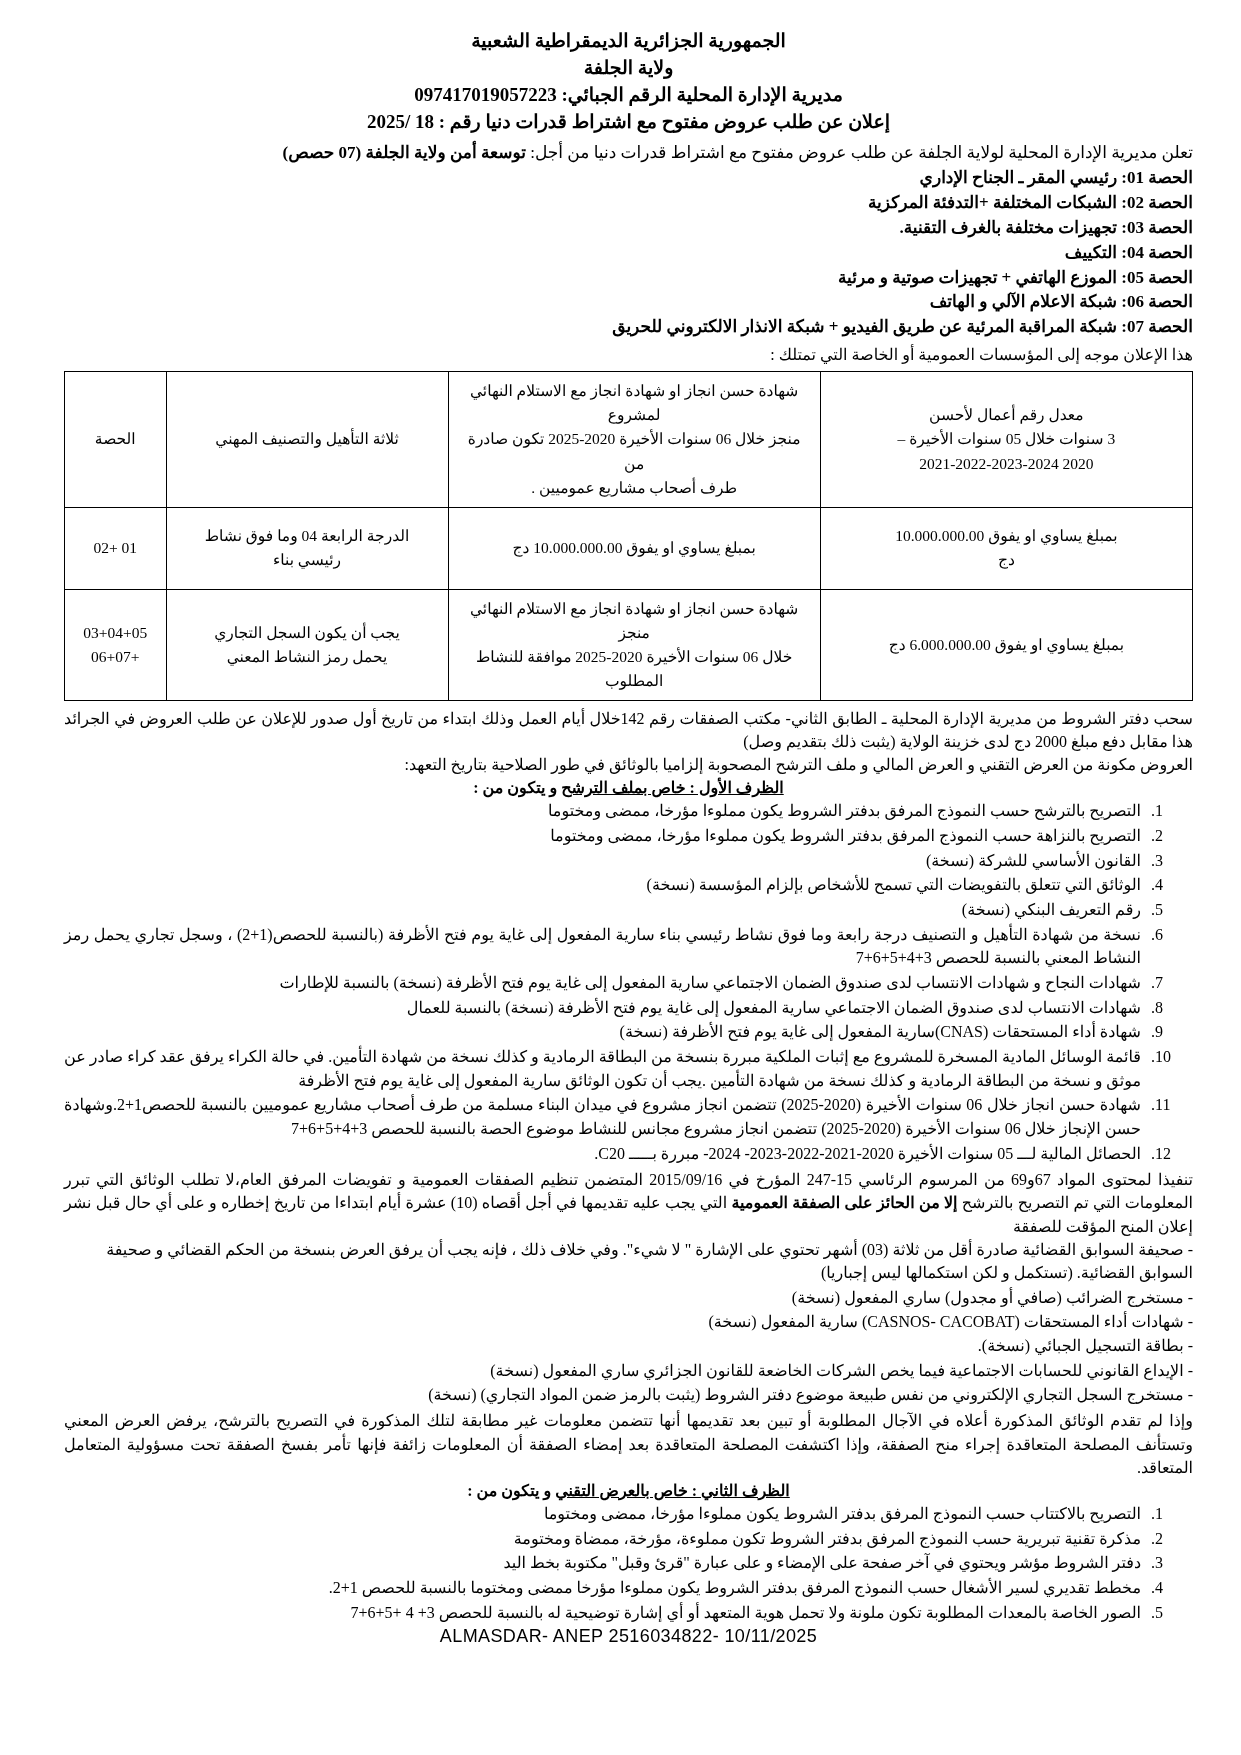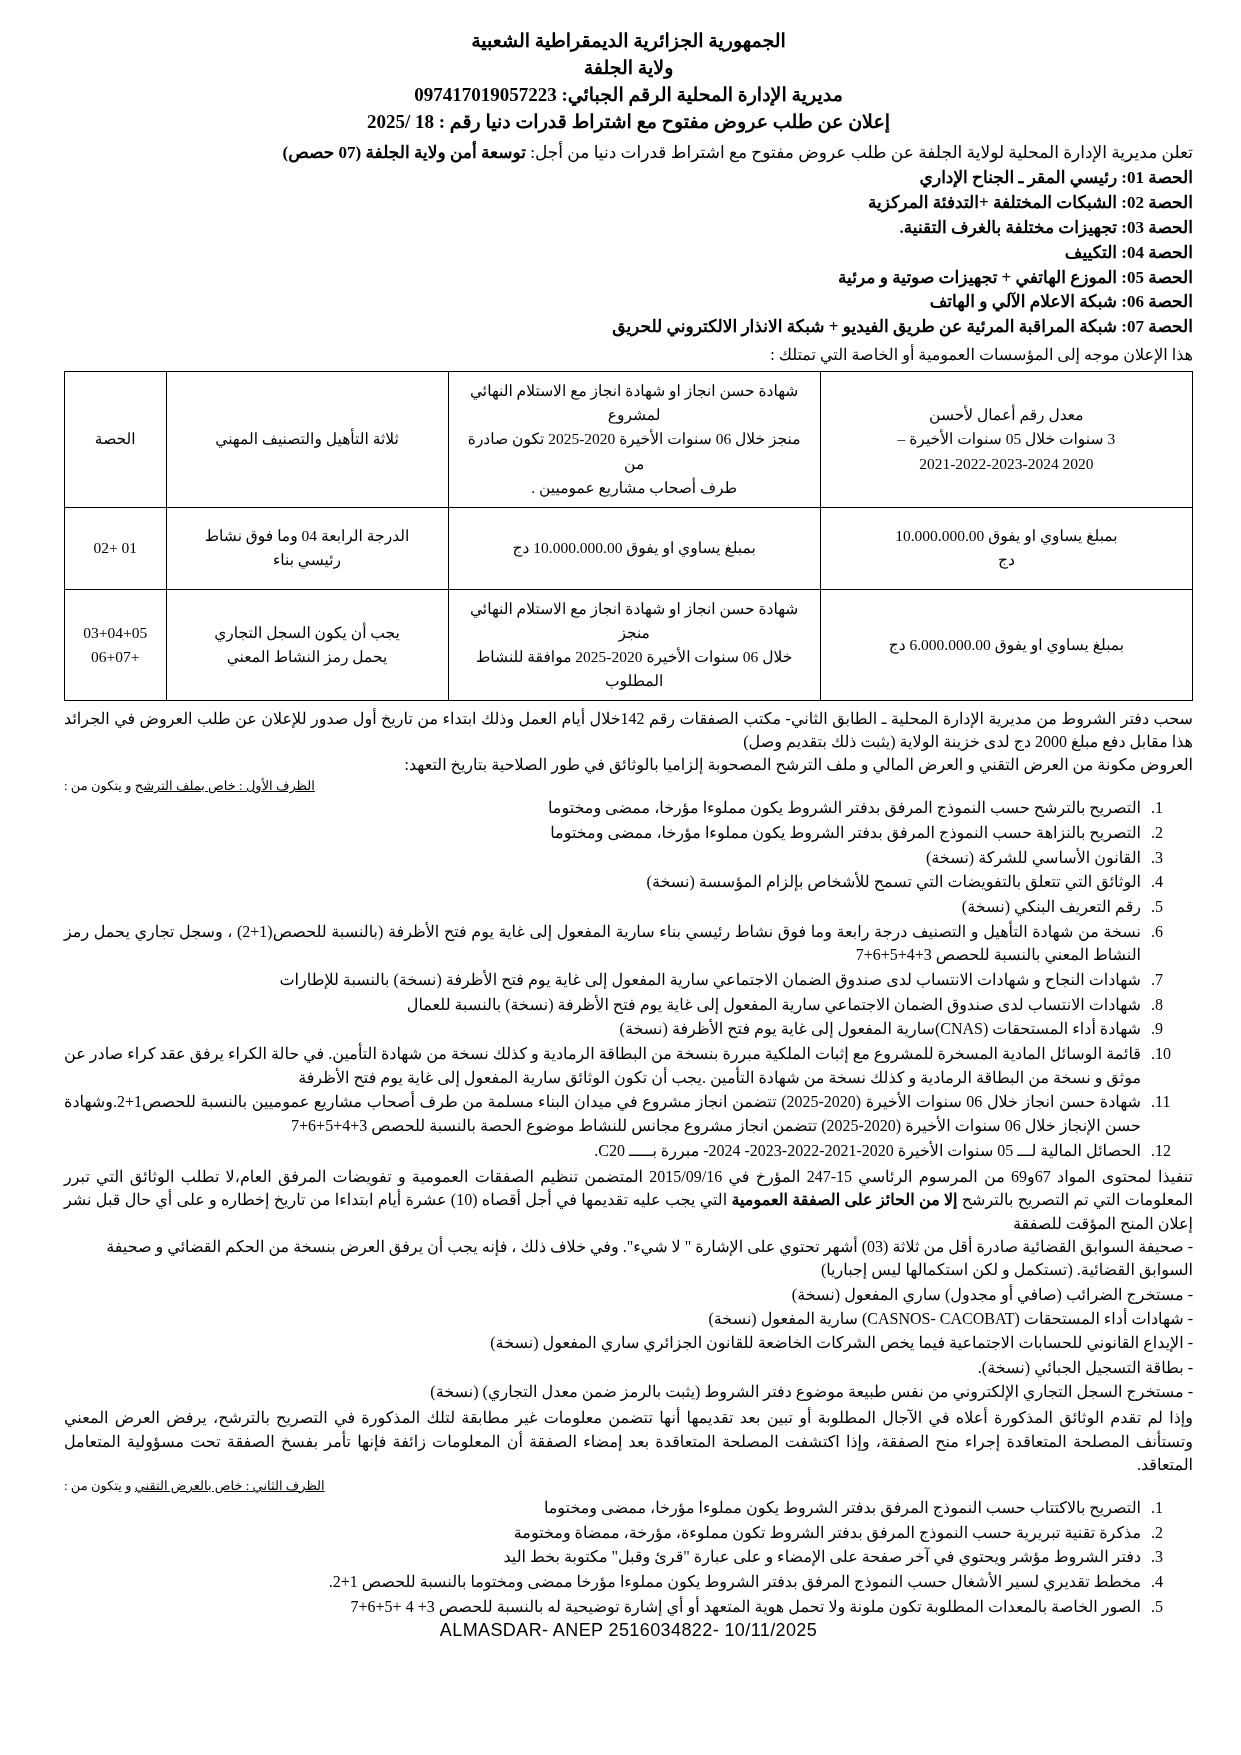--- a/index.html
+++ b/index.html
@@ -88,23 +88,23 @@
   .para {
     text-align: right;
     font-size: 16px;
     line-height: 1.45;
     margin: 0;
   }
   .para.just { text-align: justify; text-align-last: right; }
   .u { text-decoration: underline; }
 
   .sechead {
-    text-align: left;
-    font-size: 13px;
-    font-weight: normal;
+    text-align: center;
+    font-size: 16px;
+    font-weight: bold;
     margin-top: 2px;
   }
   .sechead .u { text-decoration: underline; }
 
   
   ol.doclist {
     margin: 2px 0 2px 0;
     padding: 0 46px 0 0;
     font-size: 16px;
     line-height: 1.48;
@@ -244,23 +244,23 @@
   <p class="para just blk">
     <span>تنفيذا لمحتوى المواد 67و69 من المرسوم الرئاسي 15-247 المؤرخ في 2015/09/16 المتضمن تنظيم الصفقات العمومية و تفويضات المرفق العام،لا</span>
     <span>تطلب الوثائق التي تبرر المعلومات التي تم التصريح بالترشح </span><b>إلا من الحائز على الصفقة العمومية</b><span> التي يجب عليه تقديمها في أجل أقصاه (10) عشرة أيام</span>
     <span>ابتداءا من تاريخ إخطاره و على أي حال قبل نشر إعلان المنح المؤقت للصفقة</span>
   </p>
 
   <div class="dashlist">
     <div>- صحيفة السوابق القضائية صادرة أقل من ثلاثة (03) أشهر تحتوي على الإشارة " لا شيء". وفي خلاف ذلك ، فإنه يجب أن يرفق العرض بنسخة من الحكم القضائي و صحيفة السوابق القضائية. (تستكمل  و لكن استكمالها ليس إجباريا)</div>
     <div>- مستخرج الضرائب (صافي أو مجدول) ساري المفعول (نسخة)</div>
     <div>- شهادات أداء المستحقات (CASNOS- CACOBAT) سارية المفعول (نسخة)</div>
+    <div>- بطاقة التسجيل الجبائي (نسخة).</div>
     <div>- الإيداع القانوني للحسابات الاجتماعية فيما يخص الشركات الخاضعة للقانون الجزائري ساري المفعول (نسخة)</div>
-    <div>- بطاقة التسجيل الجبائي (نسخة).</div>
-    <div>- مستخرج السجل التجاري الإلكتروني من نفس طبيعة موضوع دفتر الشروط (يثبت بالرمز ضمن معدل التجاري) (نسخة)</div>
+    <div>- مستخرج السجل التجاري الإلكتروني من نفس طبيعة موضوع دفتر الشروط (يثبت بالرمز ضمن المواد التجاري) (نسخة)</div>
   </div>
 
   <p class="para just blk">وإذا لم تقدم الوثائق المذكورة أعلاه في الآجال المطلوبة أو تبين بعد تقديمها أنها تتضمن معلومات غير مطابقة لتلك المذكورة في التصريح بالترشح، يرفض العرض المعني وتستأنف المصلحة المتعاقدة إجراء منح الصفقة، وإذا اكتشفت المصلحة المتعاقدة بعد إمضاء الصفقة أن المعلومات زائفة فإنها تأمر بفسخ الصفقة تحت مسؤولية المتعامل المتعاقد.</p>
 
   <div class="sechead">
     <span class="u">الظرف الثاني : خاص بالعرض التقني</span><span> و يتكون من :</span>
   </div>
   <ol class="doclist">
     <li>التصريح بالاكتتاب حسب النموذج المرفق بدفتر الشروط يكون مملوءا مؤرخا، ممضى ومختوما</li>
     <li>مذكرة تقنية تبريرية حسب النموذج المرفق بدفتر الشروط تكون مملوءة، مؤرخة، ممضاة ومختومة</li>

